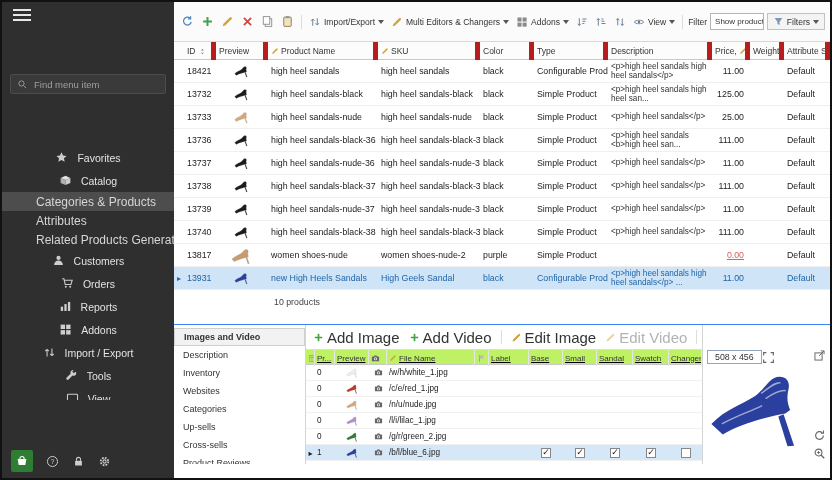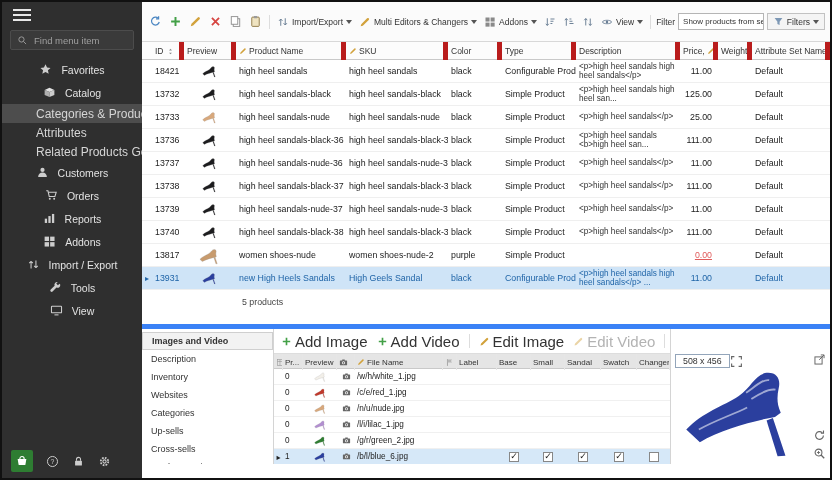--- a/index.html
+++ b/index.html
@@ -1,21 +1,21 @@
 <!DOCTYPE html>
 <html><head>
 <meta charset="utf-8">
 <style>
   * { box-sizing: border-box; margin: 0; padding: 0; }
   html,body { width:832px; height:480px; }
   body { font-family: "Liberation Sans", sans-serif; background:#ddd; overflow:hidden; }
   .app { width:832px; height:480px; background:#fff; border:2px solid #111; display:flex; overflow:hidden; }
 
   
-  .sidebar { width:140px; background:#2f2f2f; color:#ddd; display:flex; flex-direction:column; flex-shrink:0; overflow:hidden; }
+  .sidebar { width:172px; background:#2f2f2f; color:#ddd; display:flex; flex-direction:column; flex-shrink:0; overflow:hidden;gap:44px; }
   .hamburger { height:26px; display:flex; flex-direction:column; justify-content:center; gap:3px; padding:0 11px; width:42px; cursor:pointer; }
   .hb { width:18px; height:2px; background:#e8e8e8; }
   .side-search { height:20px; margin:2px 8px 8px; background:#3a3a3a; border:1px solid #4c4c4c; border-radius:2px; display:flex; align-items:center; gap:6px; padding:0 6px; color:#9f9f9f; font-size:9.5px; }
   .nav { flex:1; overflow:hidden; }
   .nav-item { height:23px; display:flex; align-items:center; gap:9px; padding:0 11px; font-size:10.5px; color:#e2e2e2; cursor:pointer; white-space:nowrap;justify-content:center; }
   .nav-sub { height:19px; display:flex; align-items:center; padding-left:34px; font-size:12px; color:#d6d6d6; cursor:pointer; white-space:nowrap; }
   .nav-sub.sel { background:#4d4d4d; }
   .side-bottom { height:34px; display:flex; align-items:center; gap:13px; padding:0 9px; }
   .tile { width:22px; height:22px; background:#2e7d32; border-radius:2px; display:inline-flex; align-items:center; justify-content:center; }
   .tile .ic { width:14px; height:14px; }
@@ -47,29 +47,29 @@
   .grow.sel .gc { color:#2065a8; }
   .gc { height:100%; display:flex; align-items:center; padding:0 3px; font-size:8.8px; color:#222; overflow:hidden; white-space:nowrap; }
   .gc.desc { white-space:normal; font-size:8.2px; line-height:9.5px; color:#333; }
   .gc.prev { justify-content:center; }
   .gc.price { justify-content:flex-end; padding-right:6px; }
   .gc.red { color:#e05b5b;text-decoration:underline; }
   .gc.marker, .ghc.marker { padding:0; justify-content:center; font-size:8px; color:#222; border-right:none; }
   .gfoot { height:34px; flex-shrink:0; font-size:8.8px; color:#444; padding:7px 0 0 100px; }
 
   
-  .detail { height:140px; flex-shrink:0; border-top:5px solid #3b82f6; display:flex; background:#fff; }
+  .detail { height:140px; flex-shrink:0; border-top:1px solid #3b82f6; display:flex; background:#fff; }
   .tabs { width:132px; flex-shrink:0; border-right:1px solid #d4d4d4; padding:3px 0; overflow:hidden; }
   .tab { height:18px; display:flex; align-items:center; padding:0 9px; font-size:9px; color:#333; cursor:pointer; white-space:nowrap; }
   .tab.active { font-weight:bold; background:#f2f2f2; border:1px solid #cfcfcf; }
 
   .detail-main { width:396px; flex-shrink:0; display:flex; flex-direction:column; overflow:hidden; }
   .dtoolbar { height:24px; flex-shrink:0; display:flex; align-items:center; gap:5px; padding:0 5px; font-size:15px; color:#333; overflow:hidden; }
   .dghead, .dgrow { display:grid; grid-template-columns:9px 20px 34px 18px 88px 14px 40px 34px 34px 36px 36px 1fr; align-items:center; }
-  .dghead { height:16px; flex-shrink:0; background:#e5e5e5; border-top:1px solid #ddd; border-bottom:1px solid #c9c9c9; }
+  .dghead { height:16px; flex-shrink:0; background:#bef264; border-top:1px solid #ddd; border-bottom:1px solid #c9c9c9;text-decoration:underline; }
   .dhc { height:16px; display:flex; align-items:center; gap:2px; padding:0 2px; font-size:8px; color:#333; border-right:1px solid #e6e6e6; overflow:hidden; white-space:nowrap; }
   .dgrow { height:16px; border-bottom:1px solid #f0f0f0; cursor:pointer; }
   .dgrow.sel { background:#d6e8f8; }
   .dc { height:100%; display:flex; align-items:center; padding:0 2px; font-size:8.2px; color:#222; overflow:hidden; white-space:nowrap; }
   .dc.center { justify-content:center; }
   .dgfoot { font-size:8.8px; color:#444; text-align:center; padding-top:5px; }
   .checkbox { width:10px; height:10px; border:1px solid #878787; background:#fff; display:inline-flex; align-items:center; justify-content:center; font-size:9px; line-height:9px; color:#222; }
 
   .preview { flex:1; border-left:1px solid #d4d4d4; position:relative; background:#fff; overflow:hidden; }
   .pv-top { display:flex; align-items:center; justify-content:flex-start; padding:3px 4px 0 4px;margin-top:22px; }
@@ -575,21 +575,21 @@
           <div class="gc ">High Geels Sandal</div>
           <div class="gc ">black</div>
           <div class="gc ">Configurable Product</div>
           <div class="gc desc">&lt;p&gt;high heel sandals high heel sandals&lt;/p&gt; ...</div>
           <div class="gc price">11.00</div>
           <div class="gc "></div>
           <div class="gc ">Default</div>
         </div>
       </div>
     <div class="gfoot">
-      <span>5 products</span>
+      <span>10 products</span>
     </div>
 
     <div class="detail">
       <div class="tabs">
           <div class="tab active">Images and Video</div>
           <div class="tab">Description</div>
           <div class="tab">Inventory</div>
           <div class="tab">Websites</div>
           <div class="tab">Categories</div>
           <div class="tab">Up-sells</div>

